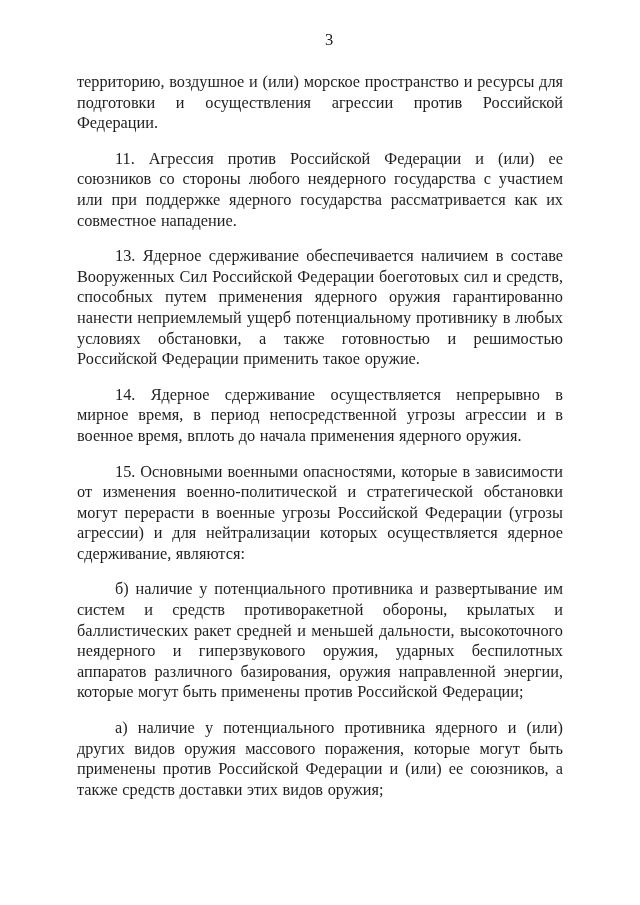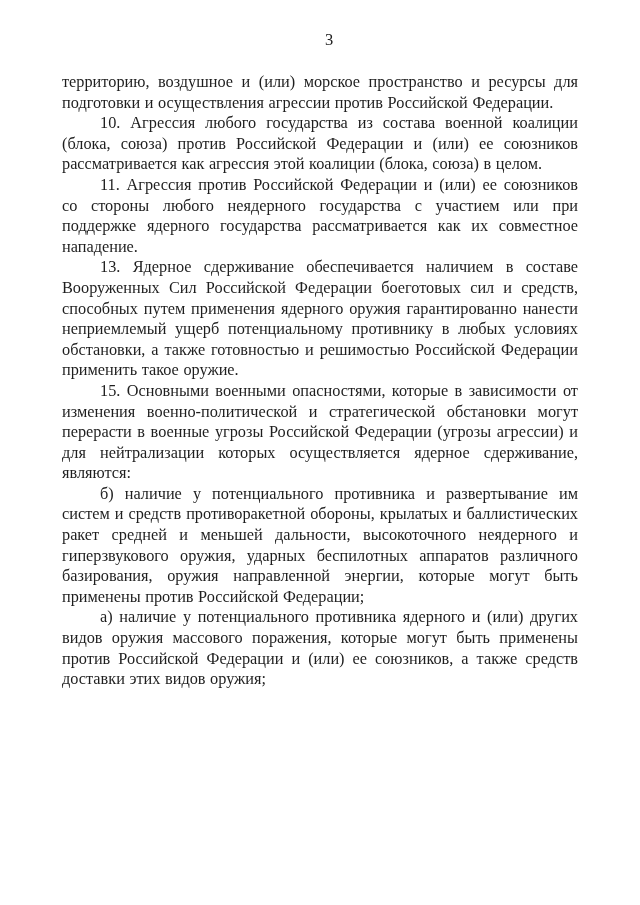--- a/index.html
+++ b/index.html
@@ -28,46 +28,46 @@
   .doc-body {
     margin: 23px 62px 0 62px;
     font-size: 16.3px;
     line-height: 20.6px;
     text-align: justify;
     text-justify: inter-word;
     hyphens: none;
     word-spacing: 0.5px;
   }
   .para {
-    margin: 0;
+    margin: 15px;
     padding: 0;
     text-indent: 38px;
   }
   .para.no-indent {
     text-indent: 0;
   }
 </style>
 </head>
 <body>
 
 <div class="page">
 
   <div class="page-number">3</div>
 
   <div class="doc-body">
 
     <p class="para no-indent">территорию, воздушное и (или) морское пространство и ресурсы для подготовки и осуществления агрессии против Российской Федерации.</p>
 
-    <p class="para">10. Агрессия любого государства из состава военной коалиции (блока, союза) против Российской Федерации и (или) ее союзников рассматривается как агрессия этой коалиции (блока, союза) в целом.</p>
 
     <p class="para">11. Агрессия против Российской Федерации и (или) ее союзников со стороны любого неядерного государства с участием или при поддержке ядерного государства рассматривается как их совместное нападение.</p>
 
 
     <p class="para">13. Ядерное сдерживание обеспечивается наличием в составе Вооруженных Сил Российской Федерации боеготовых сил и средств, способных путем применения ядерного оружия гарантированно нанести неприемлемый ущерб потенциальному противнику в любых условиях обстановки, а также готовностью и решимостью Российской Федерации применить такое оружие.</p>
 
+    <p class="para">14. Ядерное сдерживание осуществляется непрерывно в мирное время, в период непосредственной угрозы агрессии и в военное время, вплоть до начала применения ядерного оружия.</p>
 
     <p class="para">15. Основными военными опасностями, которые в зависимости от изменения военно-политической и стратегической обстановки могут перерасти в военные угрозы Российской Федерации (угрозы агрессии) и для нейтрализации которых осуществляется ядерное сдерживание, являются:</p>
 
     <p class="para">б) наличие у потенциального противника и развертывание им систем и средств противоракетной обороны, крылатых и баллистических ракет средней и меньшей дальности, высокоточного неядерного и гиперзвукового оружия, ударных беспилотных аппаратов различного базирования, оружия направленной энергии, которые могут быть применены против Российской Федерации;</p>
 
     <p class="para">а) наличие у потенциального противника ядерного и (или) других видов оружия массового поражения, которые могут быть применены против Российской Федерации и (или) ее союзников, а также средств доставки этих видов оружия;</p>
 
   </div>
 </div>
 

